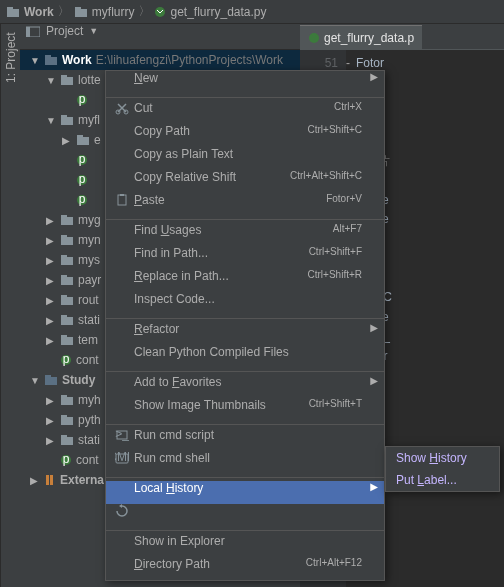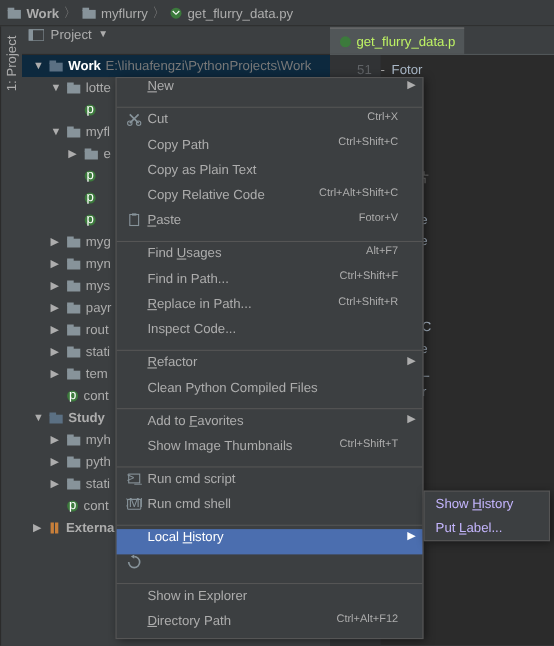--- a/index.html
+++ b/index.html
@@ -12,21 +12,21 @@
 .toolbar .left{display:flex;align-items:center;gap:6px}
 .toolbar .spacer{flex:1}
 .toolbar .icon{color:#adadad;cursor:pointer}
 .tree{position:absolute;left:20px;top:50px;width:280px;bottom:0;background:#3c3f41;overflow:hidden}
 .tree-row{display:flex;align-items:center;height:20px;padding-left:6px;gap:4px;color:#adadad;white-space:nowrap}
 .tree-row.sel{background:#0d293e;color:#fff}
 .tree-row .arrow{width:10px;color:#adadad;font-size:10px}
 .tree-row .pad{display:inline-block}
 .tree-row .edim{color:#787878}
 .editor-tabs{position:absolute;left:300px;top:24px;right:0;height:26px;background:#3c3f41;border-bottom:1px solid #515658;display:flex;align-items:flex-end}
-.editor-tab{display:flex;align-items:center;gap:4px;height:24px;padding:0 8px;background:#515658;color:#bef264;border-top:1px solid #717171}
+.editor-tab{display:flex;align-items:center;gap:4px;height:24px;padding:0 8px;background:#515658;color:#e5e5e5;border-top:1px solid #717171}
 .editor{position:absolute;left:300px;top:50px;right:0;bottom:0;background:#2b2b2b;display:flex;font-family:Consolas,monospace}
 .gutter{width:46px;background:#313335;color:#606366;text-align:right;padding:4px 8px 0 0;line-height:19.5px;font-size:12px}
 .code{flex:1;padding:4px 0 0 10px;line-height:19.5px;font-size:12px;color:#a9b7c6;white-space:pre;overflow:hidden}
 .code .id{color:#a9b7c6}
 .code .cm{color:#808080}
 .code .gut{color:#a4a3a3;display:inline-block;width:10px;margin-left:-10px}
 .ctx{position:absolute;left:105px;top:70px;width:280px;background:#3c3f41;border:1px solid #555;box-shadow:2px 2px 8px rgba(0,0,0,.5);z-index:10}
 .ctx .row{display:flex;align-items:flex-start;height:23px;padding:0 22px 0 6px;color:#adadad;position:relative}
 .ctx .row.hover{background:#4b6eaf;color:#fff}
 .ctx .row .ic{width:20px;display:flex;justify-content:center;color:#adadad}
@@ -396,21 +396,21 @@
       <span class="ic"></span>
       <span class="lbl">Copy Path</span>
       <span class="sc">Ctrl+Shift+C</span>
     </div>
     <div class="row">
       <span class="ic"></span>
       <span class="lbl">Copy as Plain Text</span>
     </div>
     <div class="row">
       <span class="ic"></span>
-      <span class="lbl">Copy Relative Code</span>
+      <span class="lbl">Copy Relative Shift</span>
       <span class="sc">Ctrl+Alt+Shift+C</span>
     </div>
     <div class="row">
       <span class="ic">
         <svg width="14" height="14">
           <rect x="3" y="2" width="8" height="10" fill="none" stroke="#87939a"></rect>
           <rect x="5" y="1" width="4" height="2" fill="#87939a"></rect>
         </svg>
       </span>
       <span class="lbl"><span class="u">P</span>aste</span>

